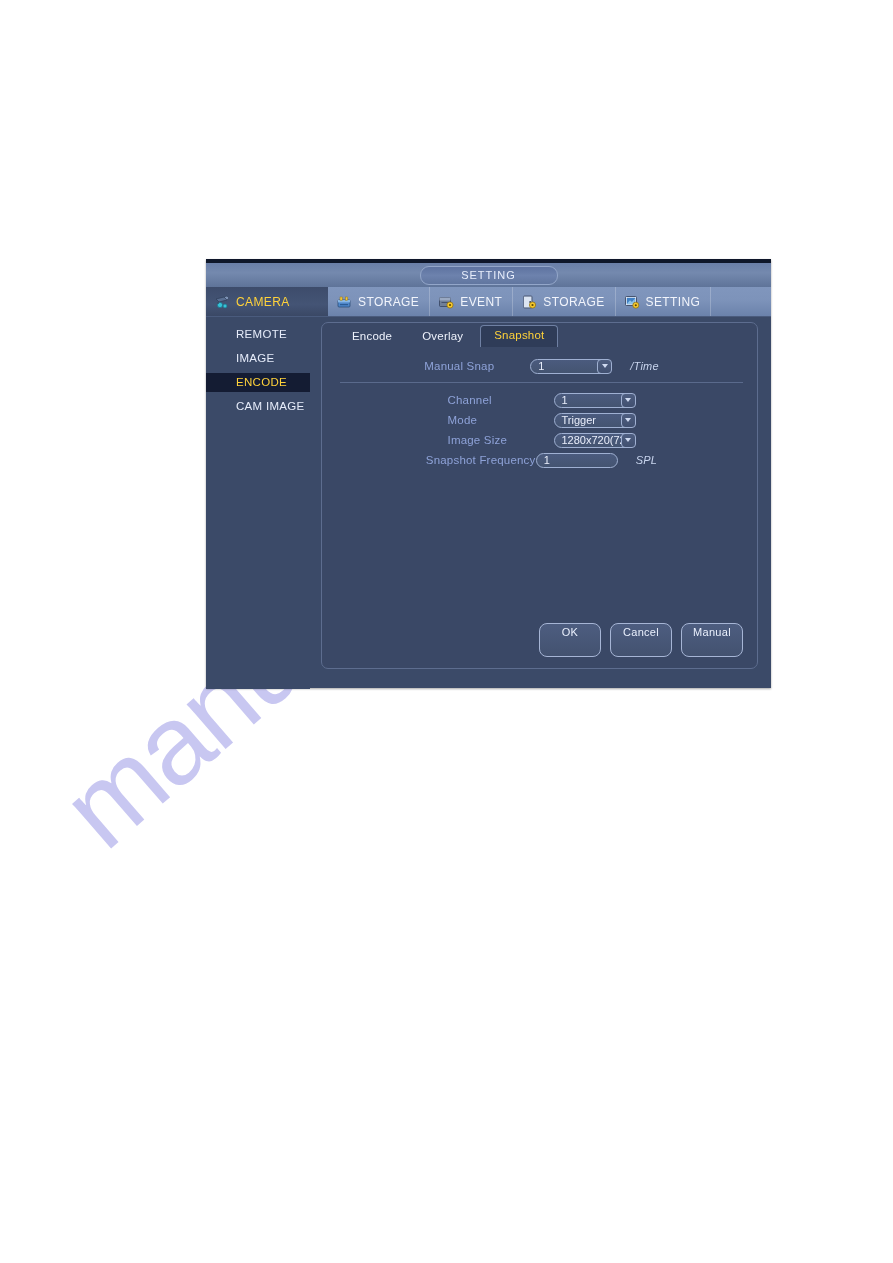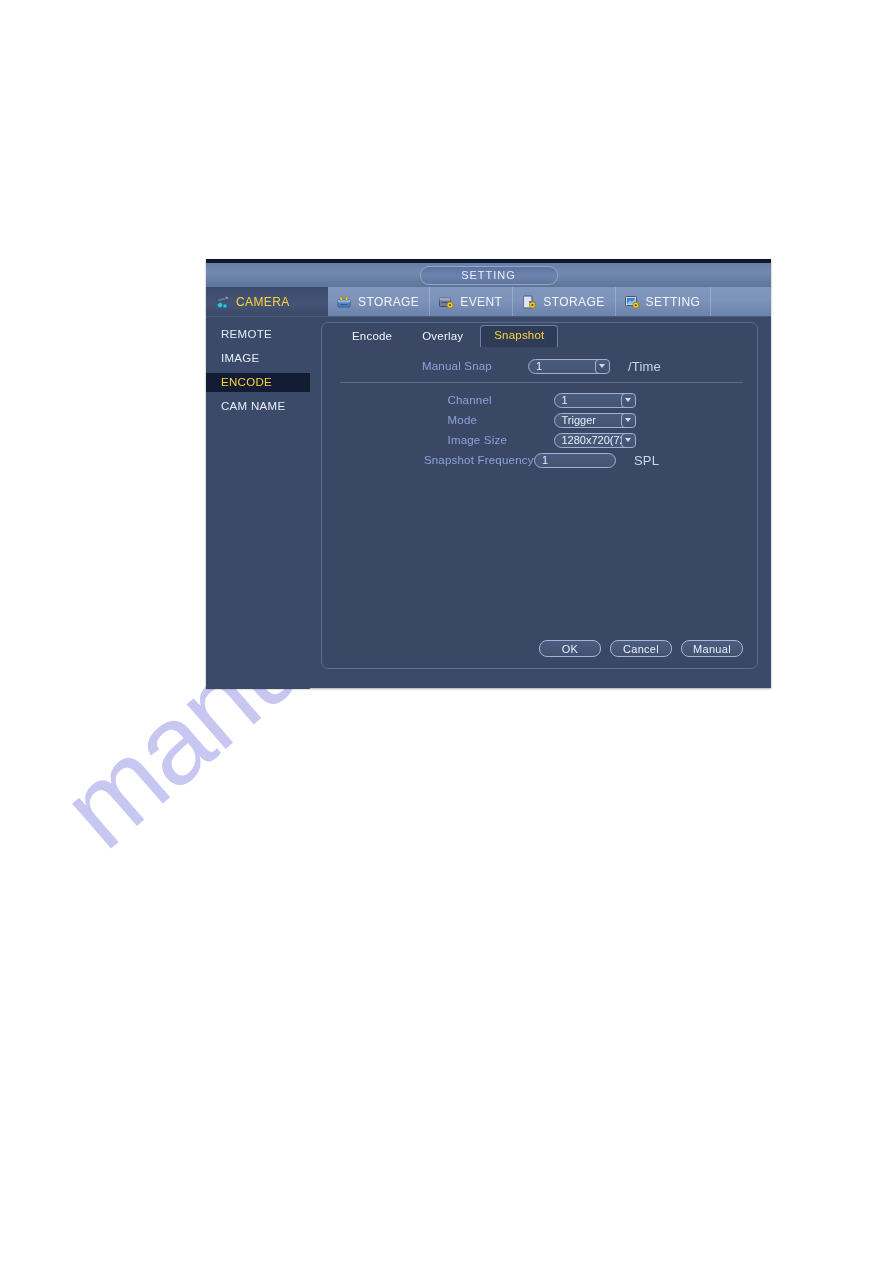--- a/index.html
+++ b/index.html
@@ -74,21 +74,21 @@
   .winbody{display:flex;height:372px;}
 
   
   .sidebar{
     width:104px;flex:0 0 104px;
     background:#3b4a68;
     padding-top:8px;
   }
   .side-item{
     height:19px;line-height:19px;
-    padding-left:15px;
+    padding-left:30px;
     font-size:11.5px;color:#e6ecfa;letter-spacing:.3px;
     margin-bottom:5px;
   }
   .side-item.active{
     background:#141c33;color:#ffd23a;
   }
 
   
   .content-wrap{flex:1;padding:5px 13px 0 11px;}
   .content-panel{
@@ -151,35 +151,35 @@
     background:linear-gradient(to bottom,#50periodic 0%,#445471 100%);
     background:linear-gradient(to bottom,#4e5e80 0%,#415070 100%);
     box-sizing:border-box;
     display:flex;align-items:center;justify-content:center;
   }
   .ddbtn .arr{
     width:0;height:0;border-left:3.5px solid transparent;
     border-right:3.5px solid transparent;border-top:4px solid #cfdaf0;
   }
   .suffix{
-    margin-left:18px;font-size:13px;color:#c9d5ee;letter-spacing:.2px;
+    margin-left:18px;font-size:11px;color:#c9d5ee;letter-spacing:.2px;font-style:italic;
   }
 
   .divider{
     height:1px;background:#5a6a8c;
     margin:6px 0 7px 0;
   }
 
   
   .btnrow{
     position:absolute;right:14px;bottom:11px;
     display:flex;gap:9px;
   }
   .btn{
-    width:62px;height:17px;line-height:16px;text-align:center;
+    width:62px;height:34px;line-height:16px;text-align:center;
     border:1px solid #a6b5d5;border-radius:8px;
     background:linear-gradient(to bottom,#4d5d80 0%,#44periodic 100%);
     background:linear-gradient(to bottom,#4d5d80 0%,#435270 100%);
     font-size:11px;color:#eaf0fd;letter-spacing:.3px;
     box-sizing:border-box;
   }
 </style>
 </head>
 <body>
 
@@ -262,21 +262,21 @@
     </div>
 
   </div>
 
   <div class="winbody">
 
     <div class="sidebar">
       <div class="side-item">REMOTE</div>
       <div class="side-item">IMAGE</div>
       <div class="side-item active">ENCODE</div>
-      <div class="side-item">CAM NAME</div>
+      <div class="side-item">CAM IMAGE</div>
     </div>
 
     <div class="content-wrap">
       <div class="content-panel">
 
         <div class="tabrow">
           <div class="tab">Encode</div>
           <div class="tab">Overlay</div>
           <div class="tab active">Snapshot</div>
         </div>

